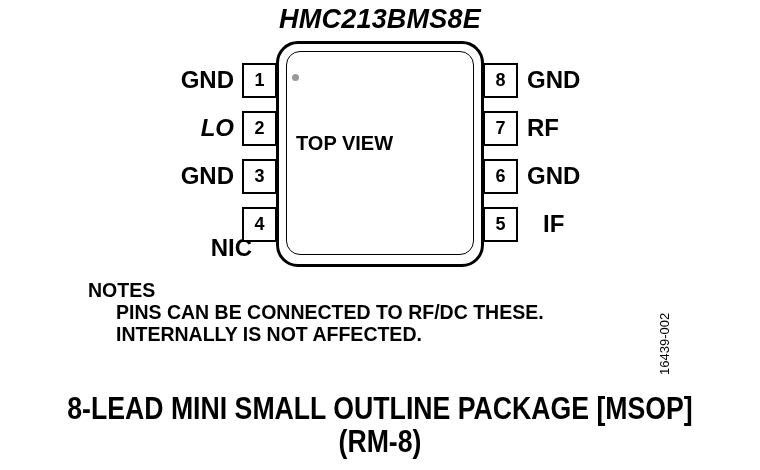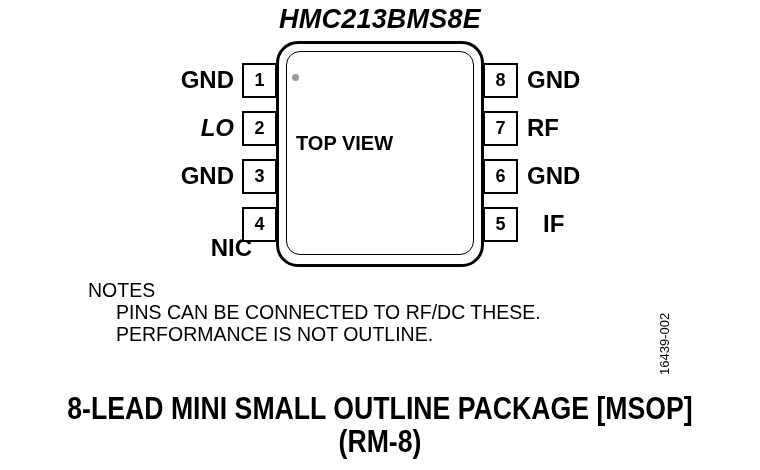--- a/index.html
+++ b/index.html
@@ -13,21 +13,21 @@
   .pkg-inner { left: 286px; top: 51px; width: 186px; height: 202px;
                border: 1.5px solid #000; border-radius: 14px; background: #fff; }
   .pin1-dot { left: 292px; top: 74px; width: 7px; height: 7px; border-radius: 50%; background: #9a9a9a; }
   .center-text { left: 288px; width: 184px; top: 131px; text-align: left; font-weight: bold;
                  font-size: 20px; line-height: 24px; margin-left: 8px; }
   .pin-box { width: 31px; height: 31px; border: 2px solid #000; background: #fff;
              font-weight: bold; font-size: 18px; text-align: center; line-height: 31px; }
   .pin-label { font-weight: bold; font-size: 24px; line-height: 35px; height: 35px; }
   .pin-label.left { text-align: right; width: 100px; }
   .pin-label.right { text-align: left; width: 100px; }
-  .notes { left: 88px; top: 279px; font-weight: normal; font-size: 19.5px; line-height: 22px; }
+  .notes { left: 88px; top: 279px; font-weight: bold; font-size: 19.5px; line-height: 22px; }
   .notes .indent { padding-left: 28px; }
   .figid { left: 657px; top: 375px; font-size: 13px; transform-origin: 0 0; transform: rotate(-90deg);
            white-space: nowrap; }
   .caption { left: 0; width: 760px; top: 392px; text-align: center; font-weight: bold;
              font-size: 31px; line-height: 33px; transform: scaleX(0.86); transform-origin: 380px 0; }
 </style>
 </head>
 <body>
 
 <div class="abs title">HMC213BMS8E</div>
@@ -59,21 +59,21 @@
 <div class="abs pkg-outer"></div>
 <div class="abs pkg-inner"></div>
 <div class="abs pin1-dot"></div>
 <div class="abs center-text">
   <div>TOP VIEW</div>
 </div>
 
 <div class="abs notes">
   <div>NOTES</div>
   <div class="indent">PINS CAN BE CONNECTED TO RF/DC THESE.</div>
-  <div class="indent">PERFORMANCE IS NOT OUTLINE.</div>
+  <div class="indent">INTERNALLY IS NOT AFFECTED.</div>
 </div>
 
 <div class="abs figid">16439-002</div>
 
 <div class="abs caption">
   <div>8-LEAD MINI SMALL OUTLINE PACKAGE [MSOP]</div>
   <div>(RM-8)</div>
 </div>
 
 </body></html>

